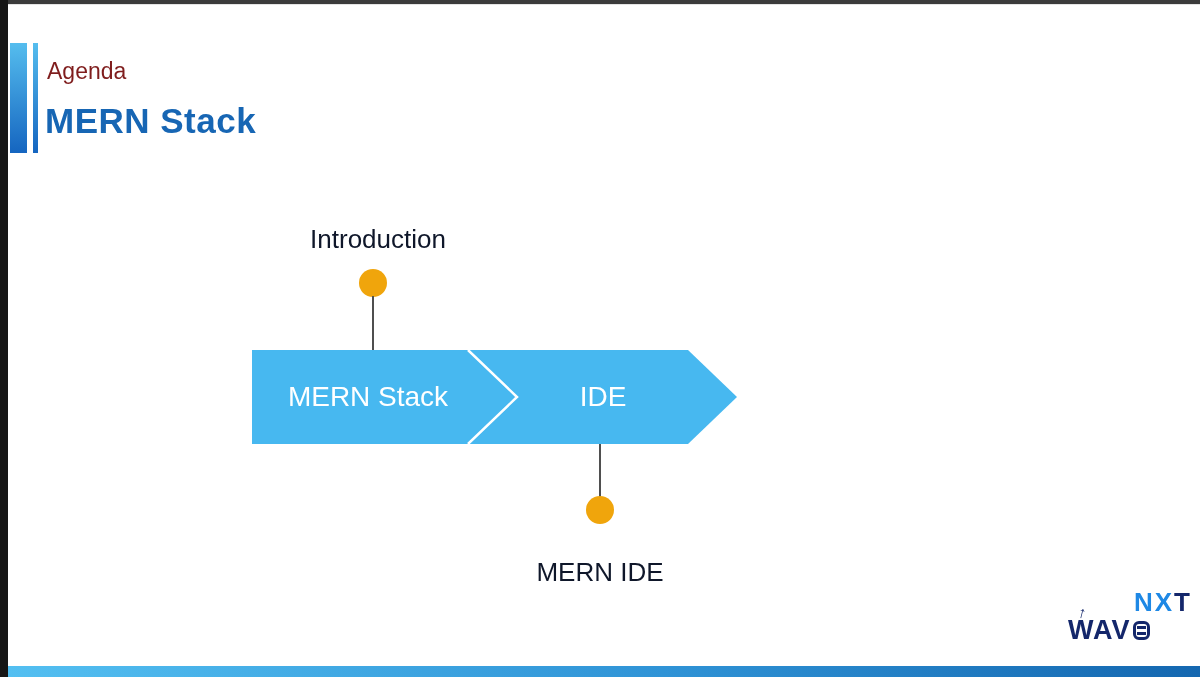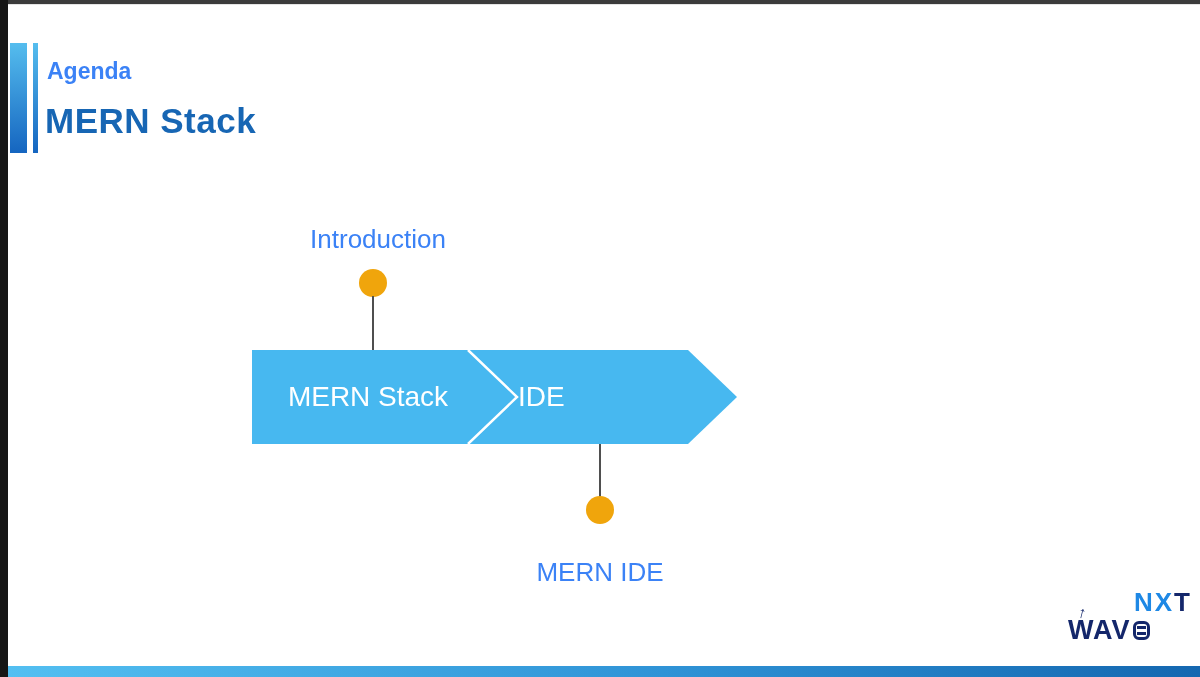--- a/index.html
+++ b/index.html
@@ -16,46 +16,46 @@
   .frame-top-line { position:absolute; top:4px; left:0; width:100%; height:1px; background:#e4e4e4; z-index:6; }
   .frame-left { position:absolute; top:0; left:0; width:8px; height:100%; background:#161616; z-index:7; }
   .bottom-bar { position:absolute; left:8px; right:0; bottom:0; height:11px;
     background:linear-gradient(90deg,#53bff1 0%, #2f93d6 55%, #1467b0 100%); z-index:5; }
 
   
   .accent-bar-wide { position:absolute; left:10px; top:43px; width:17px; height:110px;
     background:linear-gradient(180deg,#55bdee 0%, #1565c0 100%); }
   .accent-bar-thin { position:absolute; left:33px; top:43px; width:5px; height:110px;
     background:linear-gradient(180deg,#55bdee 0%, #1565c0 100%); }
-  .eyebrow { position:absolute; left:47px; top:58px; font-size:23px; color:#3b82f6; font-weight:700; }
+  .eyebrow { position:absolute; left:47px; top:58px; font-size:23px; color:#7f1d1d; font-weight:400; }
   .page-title { position:absolute; left:45px; top:101px; font-size:35px; font-weight:700;
     color:#1766b4; letter-spacing:0.5px; }
 
   
   .arrow {
     position:absolute; left:252px; top:350px; width:485px; height:94px;
     background:#47b8f0;
     -webkit-clip-path:polygon(0 0, 436px 0, 485px 47px, 436px 94px, 0 94px);
     clip-path:polygon(0 0, 436px 0, 485px 47px, 436px 94px, 0 94px);
   }
   .chevron-svg { position:absolute; left:0; top:0; display:block; }
   .seg-label { position:absolute; top:0; height:94px; line-height:94px; color:#ffffff;
     font-size:28px; font-weight:500; }
   .seg-0 { left:0; width:232px; text-align:center; }
-  .seg-1 { left:266px; width:170px; text-align:left; }
+  .seg-1 { left:266px; width:170px; text-align:center; }
 
   
   .callout-line { position:absolute; width:2px; background:#4f4f4f; }
   .line-top { left:372px; top:296px; height:54px; }
   .line-bottom { left:599px; top:444px; height:54px; }
   .callout-dot { position:absolute; width:28px; height:28px; border-radius:50%; background:#f0a50c; }
   .dot-top { left:359px; top:269px; }
   .dot-bottom { left:586px; top:496px; }
   .callout-label { position:absolute; width:220px; text-align:center; font-size:26px;
-    color:#3b82f6; font-weight:400; }
+    color:#0f172a; font-weight:400; }
   .label-top { left:268px; top:224px; }
   .label-bottom { left:490px; top:557px; }
 
   
   .logo { position:absolute; left:1068px; top:589px; width:124px; line-height:1.05; }
   .logo-nxt { font-size:26px; font-weight:800; letter-spacing:2px; margin-left:7px;
     color:#1e88e5;text-align:right; }
   .logo-nxt .t-navy { color:#14276b; }
   .logo-wave { position:relative; font-size:27px; font-weight:800; letter-spacing:1px;
     color:#14276b; margin-top:0px; }

